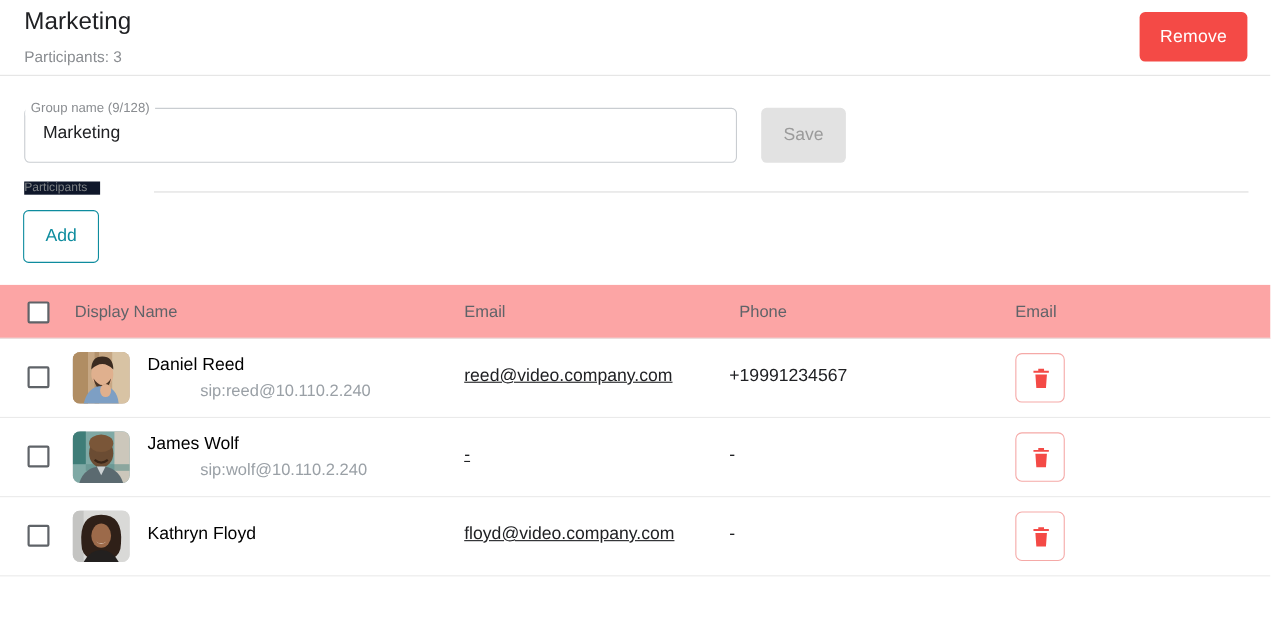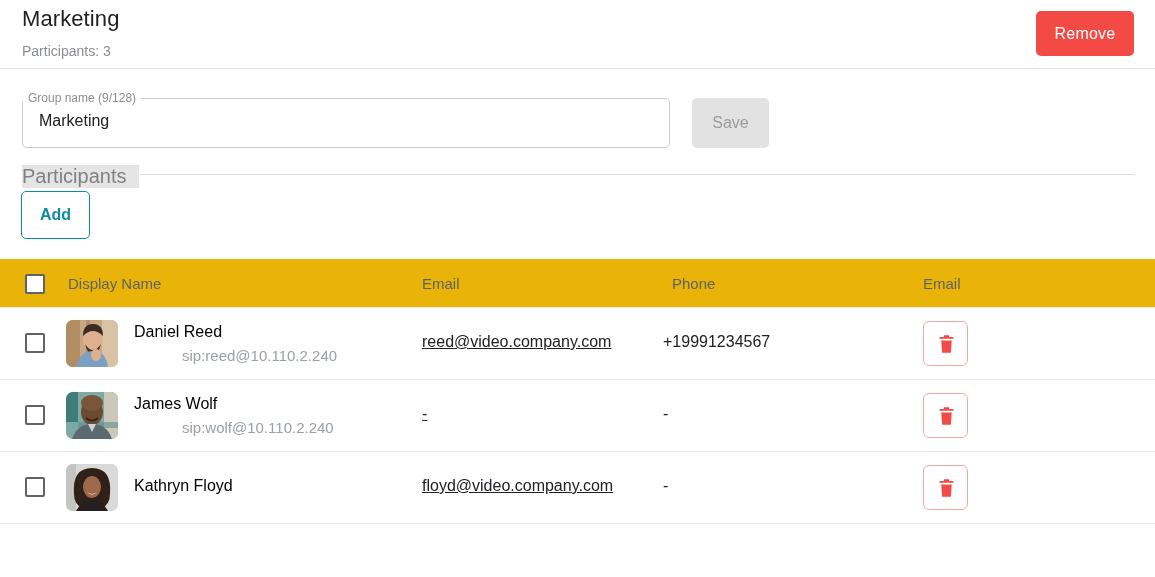--- a/index.html
+++ b/index.html
@@ -111,23 +111,23 @@
 
   
   .section-divider-row {
     position: relative;
     height: 38px;
   }
   .section-label {
     position: absolute;
     left: 22px;
     top: 12px;
-    font-size: 20px;
+    font-size: 11px;
     color: #7e8285;
-    background: #e5e5e5;
+    background: #0f172a;
     padding-right: 12px;
   }
   .section-rule {
     position: absolute;
     left: 140px;
     right: 20px;
     top: 21px;
     height: 1px;
     background: #dcdcdc;
   }
@@ -143,21 +143,20 @@
     top: 0px;
     width: 69px;
     height: 48px;
     background: #ffffff;
     color: #0e8c9e;
     border: 1px solid #0e8c9e;
     border-radius: 5px;
     font-size: 16px;
     font-family: "Liberation Sans", sans-serif;
     cursor: pointer;
-    font-weight: bold;
   }
   .search-wrap {
     position: absolute;
     left: 113px;
     top: 0px;
     width: 1021px;
     height: 48px;
     border: 1px solid #d4d7da;
     border-radius: 5px;
     box-sizing: border-box;
@@ -189,21 +188,21 @@
   }
 
   
   .table {
     position: relative;
     width: 1155px;
   }
   .table-head {
     position: relative;
     height: 48px;
-    background: #eab308;
+    background: #fca5a5;
     border-bottom: 1px solid #e7e7e7;
   }
   .th {
     position: absolute;
     top: 16px;
     font-size: 15px;
     color: #5f6368;
     white-space: nowrap;
   }
   .th-name  { left: 68px; }

